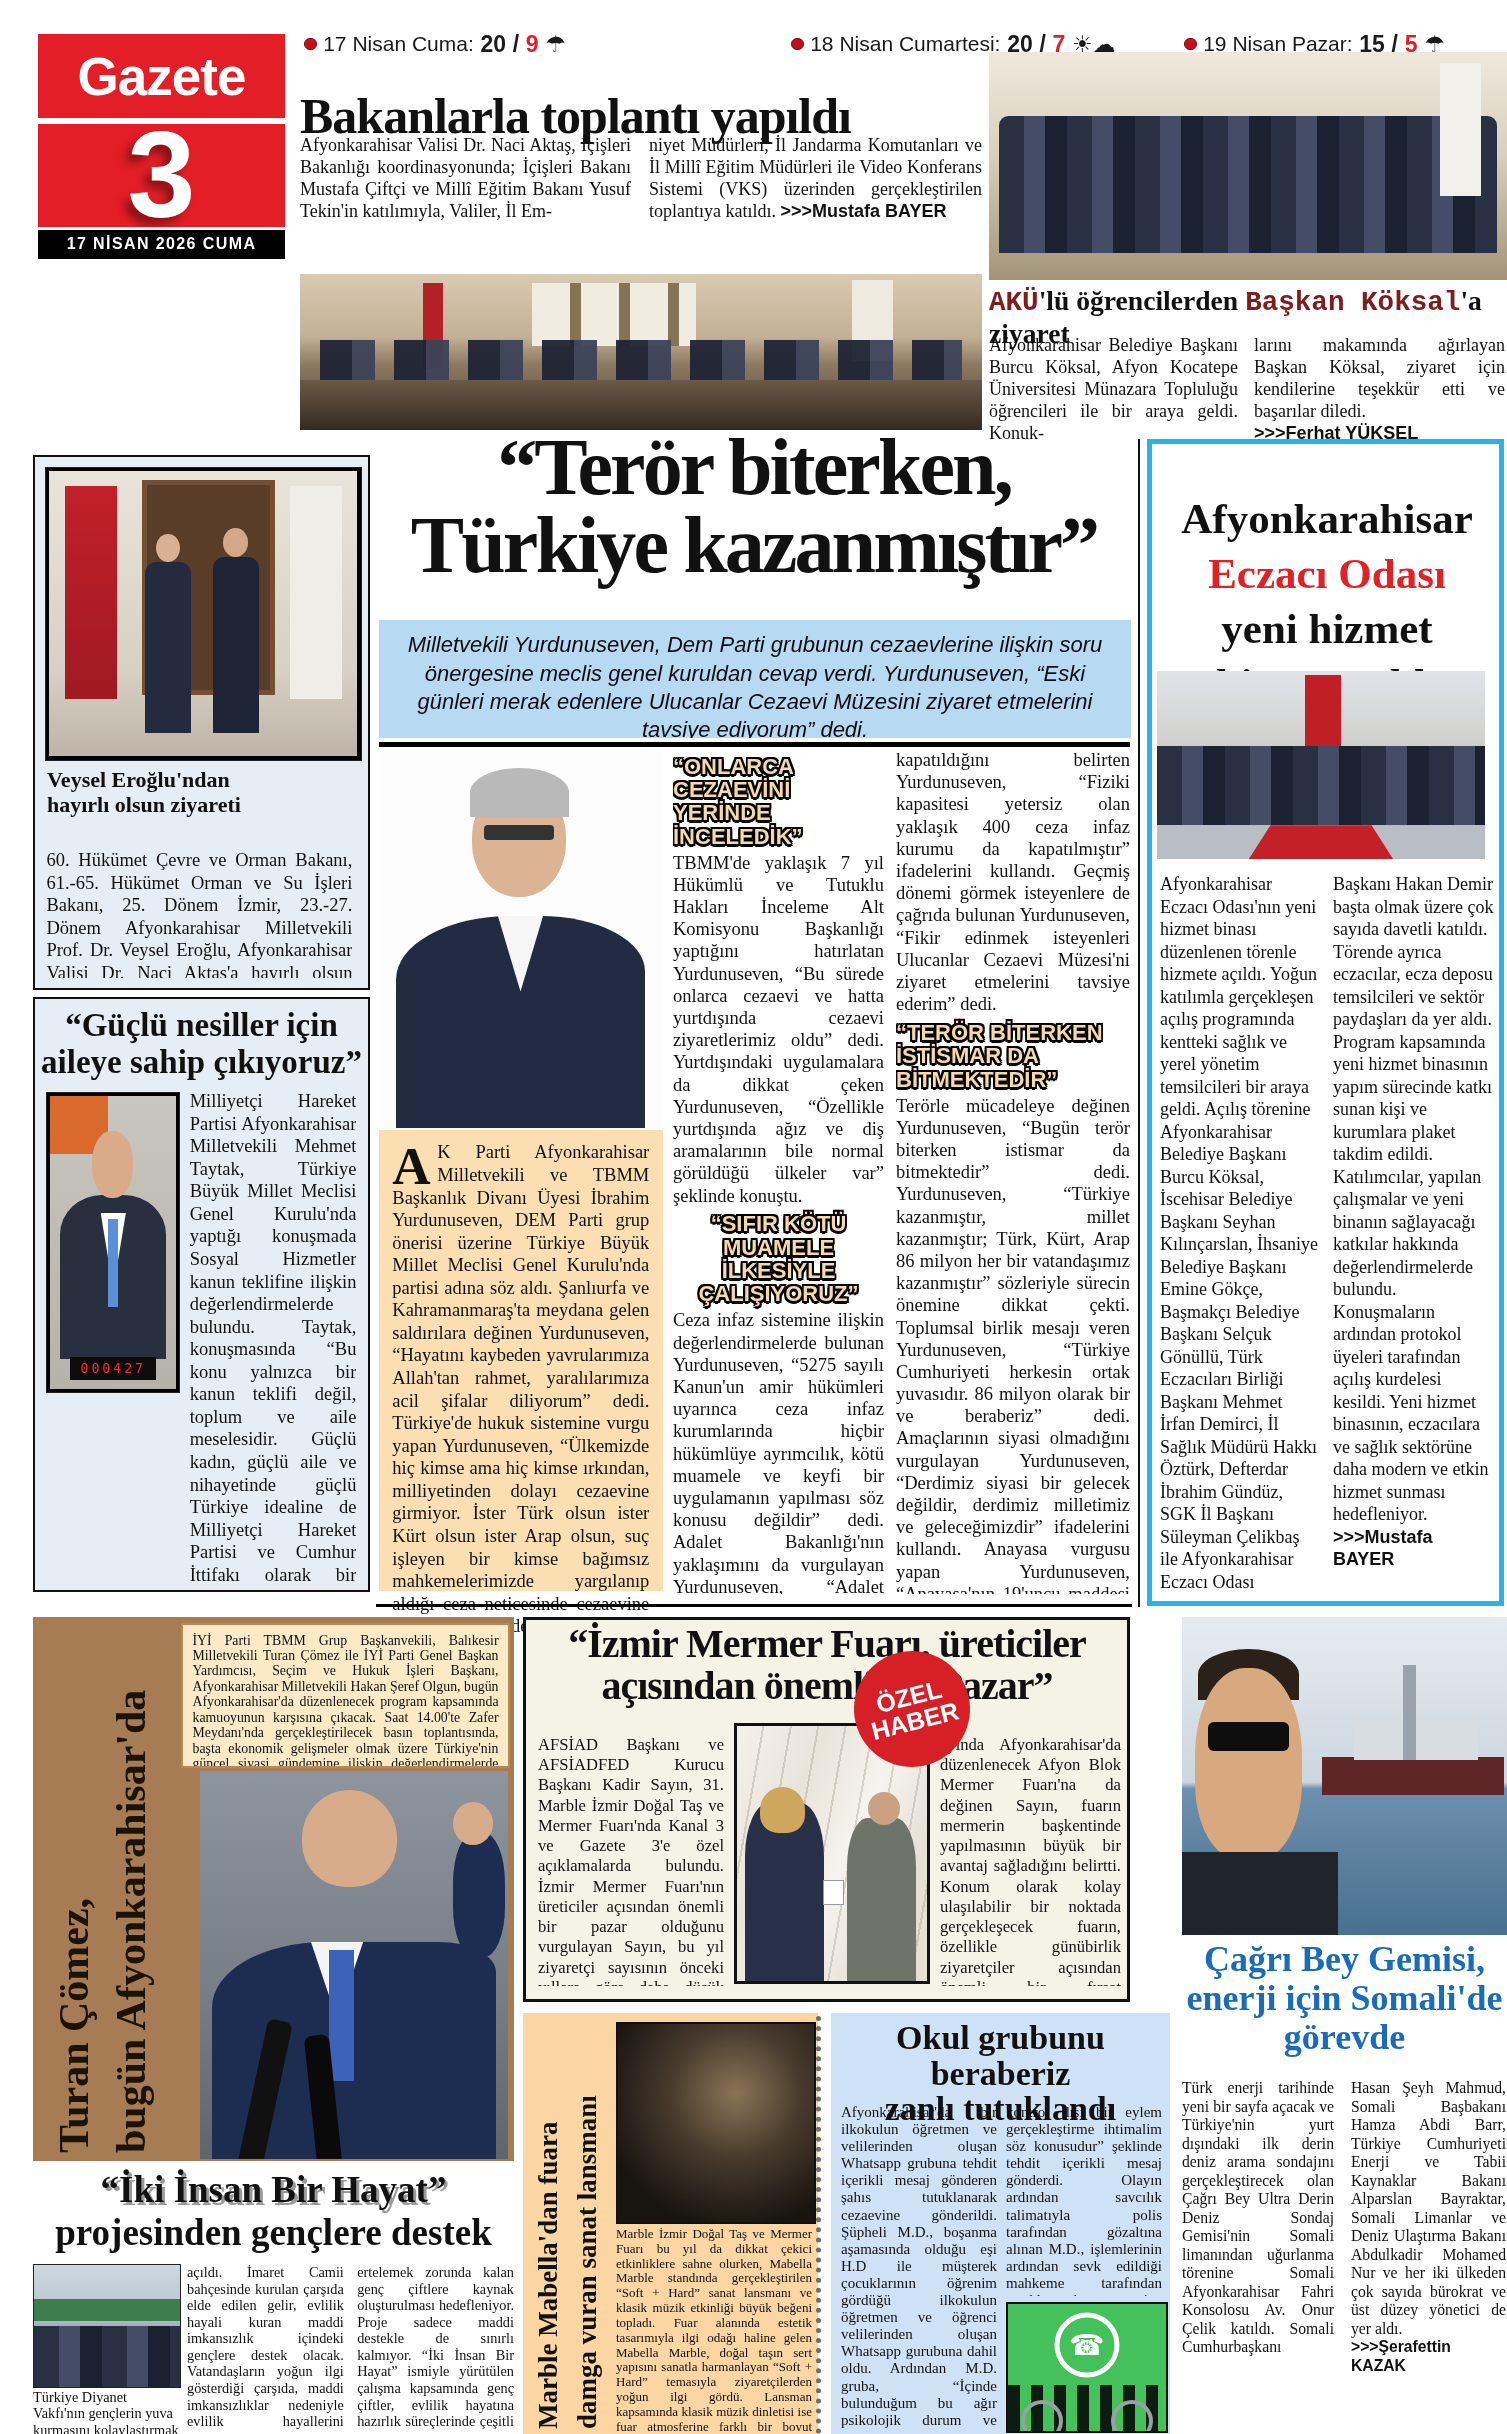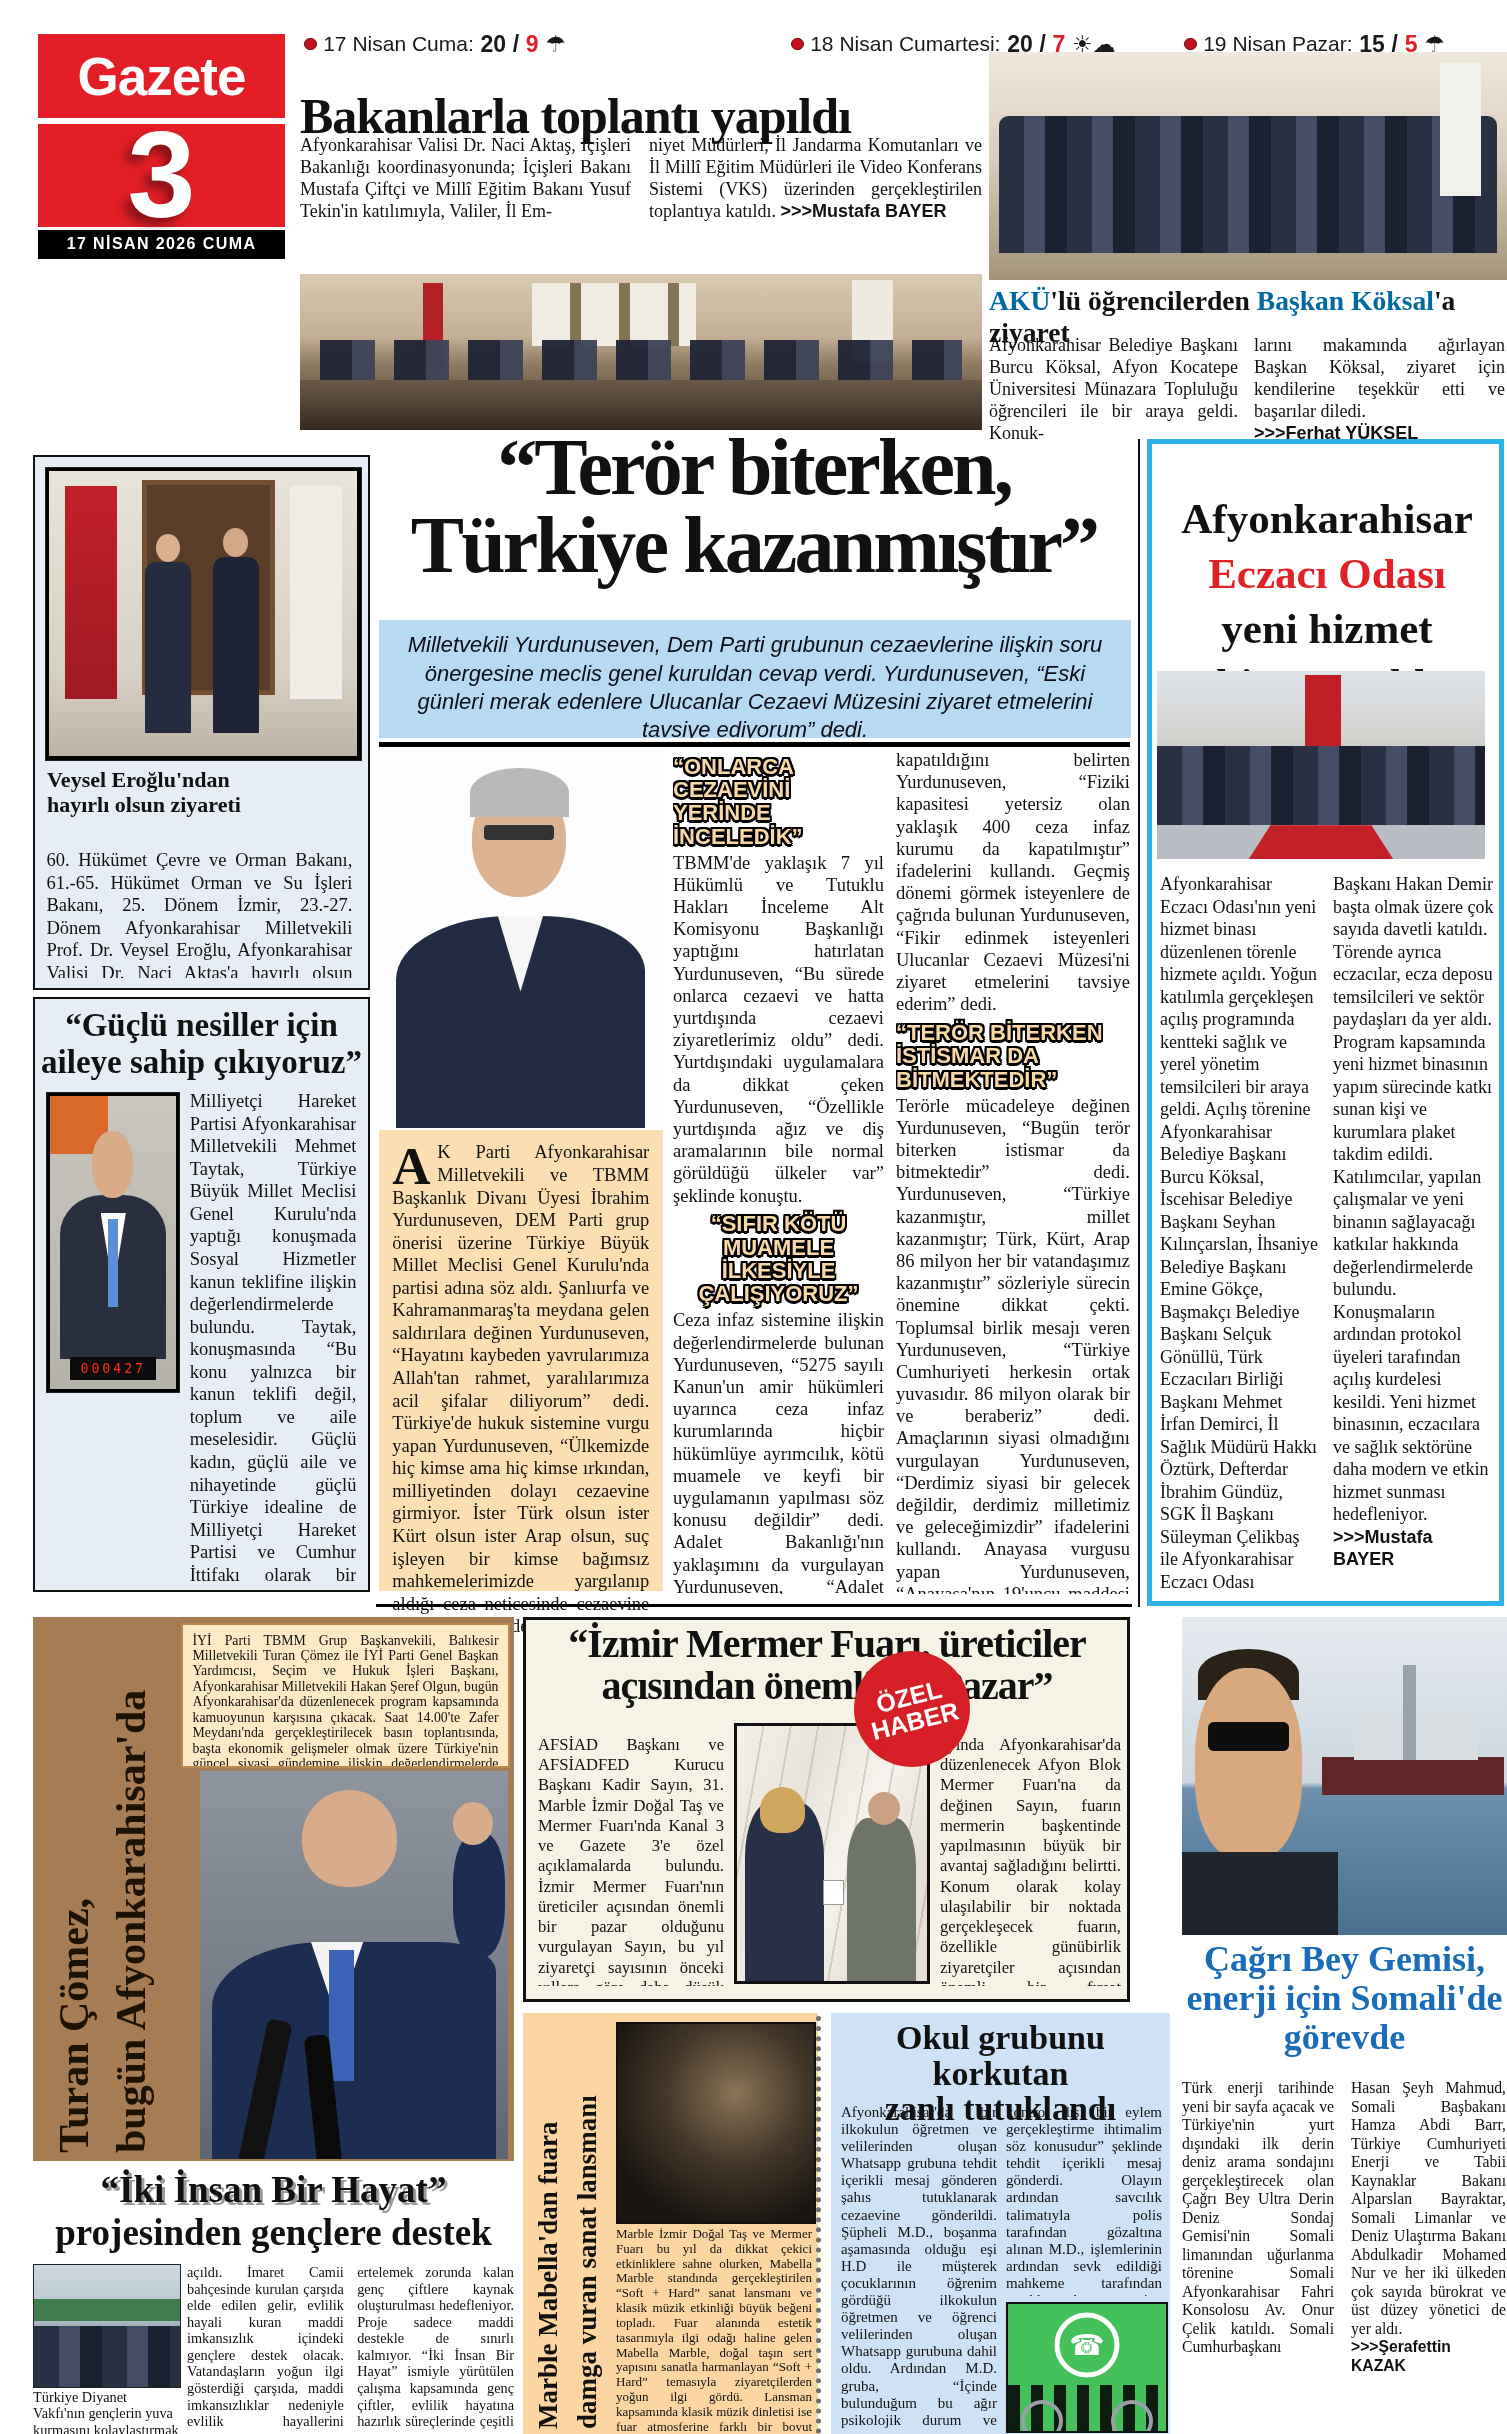--- a/index.html
+++ b/index.html
@@ -28,21 +28,21 @@
   .wx{position:absolute;top:27px;height:34px;display:flex;align-items:center;gap:6.7px;
       font-family:"Liberation Sans",sans-serif;font-size:21px;color:#1a1a1a;}
   .wx .dot{width:10.5px;height:10.5px;border-radius:50%;background:#c2111c;border:1.9px solid #6e0a11;}
   .wx b{font-size:23px;}
   .wx .lo{color:#e31e26;font-weight:bold;font-size:23px;}
   .wx .ic{font-family:"DejaVu Sans",sans-serif;font-size:23px;}
   
   #top-title{left:300px;top:46px;width:685px;font-size:50px;letter-spacing:-1px;margin-top:41px;}
   .colbox{position:absolute;font-size:18px;}
   #aku-title{left:989px;top:285px;width:518px;font-size:27.6px;}
-  .blue{color:#0369a1;}
+  .blue{color:#7f1d1d;font-family:Liberation Mono, monospace;}
   
   #main-hl{left:376px;top:428px;width:756px;text-align:center;font-weight:900;
     font-size:80px;line-height:0.98;letter-spacing:-2.9px;}
   #main-sub{left:379px;top:620px;width:706px;height:95px;background:#b7d9f1;padding:11.4px 23px;
     font-family:"Liberation Sans",sans-serif;font-style:italic;font-weight:400;font-size:22px;
     color:#0d0d17;text-align:center;line-height:1.28;overflow:hidden;}
   #main-rule{left:379px;top:742px;width:751px;height:4.8px;background:#000;}
   #main-col1{left:379px;top:1130px;width:257px;height:438px;background:#fbdfb2;padding:11.4px 13.3px;
     font-size:18.5px;}
   #main-col1 p{margin:0;}
@@ -381,21 +381,21 @@
   </div>
   <div class="photo" id="ph-mabella"></div>
   <div class="abs jtext" style="left:616px;top:2227px;width:196px;height:204px;font-size:13px;line-height:1.14;">
     <span>Marble İzmir Doğal Taş ve Mermer Fuarı bu yıl da dikkat çekici etkinliklere sahne olurken, Mabella Marble standında gerçekleştirilen “Soft + Hard” sanat lansmanı ve klasik müzik etkinliği büyük beğeni topladı. Fuar alanında estetik tasarımıyla ilgi odağı haline gelen Mabella Marble, doğal taşın sert yapısını sanatla harmanlayan “Soft + Hard” temasıyla ziyaretçilerden yoğun ilgi gördü. Lansman kapsamında klasik müzik dinletisi ise fuar atmosferine farklı bir boyut kazandırarak katılımcılardan tam not aldı.</span>
     
   </div>
 
   <div class="abs" id="dotsep"></div>
   <div class="abs" id="box-okul"></div>
   <div class="abs serifT" id="okul-title">
-    <div>Okul grubunu korkutan</div>
+    <div>Okul grubunu beraberiz</div>
     <div>zanlı tutuklandı</div>
   </div>
   <div class="colbox jtext" style="left:841px;top:2104px;width:156px;height:327px;font-size:15px;line-height:1.14;">Afyonkarahisar'da bir ilkokulun öğretmen ve velilerinden oluşan Whatsapp grubuna tehdit içerikli mesaj gönderen şahıs tutuklanarak cezaevine gönderildi. Şüpheli M.D., boşanma aşamasında olduğu eşi H.D ile müşterek çocuklarının öğrenim gördüğü ilkokulun öğretmen ve öğrenci velilerinden oluşan Whatsapp gurubuna dahil oldu. Ardından M.D. gruba, “İçinde bulunduğum bu ağır psikolojik durum ve yaşanan ailevi krizler nedeniyle</div>
   <div class="colbox jtext" style="left:1006px;top:2104px;width:156px;height:192px;font-size:15px;line-height:1.14;">
     <span>kontrol dışı bir eylem gerçekleştirme ihtimalim söz konusudur” şeklinde tehdit içerikli mesaj gönderdi. Olayın ardından savcılık talimatıyla polis tarafından gözaltına alınan M.D., işlemlerinin ardından sevk edildiği mahkeme tarafından tutuklanarak cezaevine gönderildi.</span><br>
     
   </div>
   <div class="photo" id="ph-wa">
     <div class="sil"></div>
     <div class="ring">☎</div>

